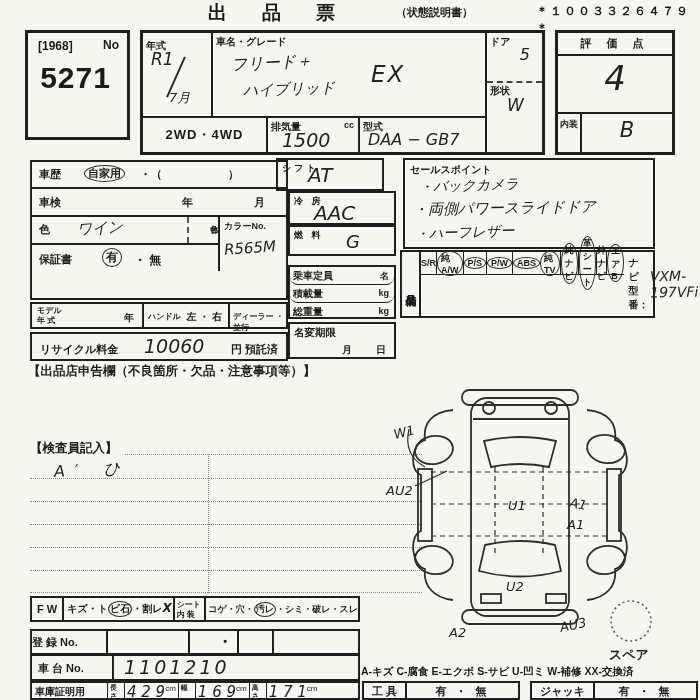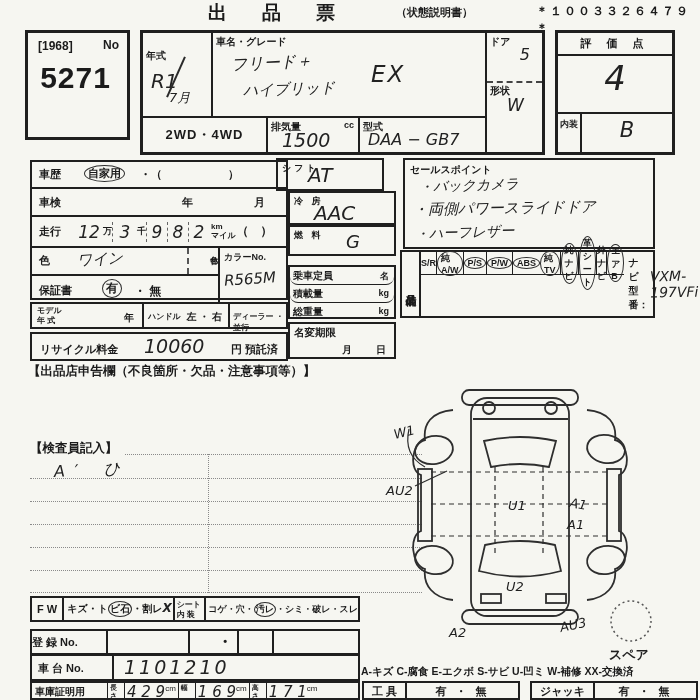--- a/index.html
+++ b/index.html
@@ -28,21 +28,21 @@
   #lot-number{left:0;right:4px;top:28px;text-align:center;font-size:30px;font-weight:bold;letter-spacing:1px;}
 
   
   #veh-box{left:140px;top:30px;width:405px;height:125px;display:flex;}
   #veh-left{flex:1;display:flex;flex-direction:column;}
   .v-r1{display:flex;height:83px;border-bottom:2px solid #1f1f1f;}
   .v-r2{display:flex;flex:1;}
   #c-year{width:68px;border-right:2px solid #1f1f1f;position:relative;}
   #c-name{flex:1;position:relative;}
   #c-door{width:55px;border-left:2px solid #1f1f1f;position:relative;}
-  #year-val{left:8px;top:16px;font-size:20px;margin-top:20px;}
+  #year-val{left:8px;top:16px;font-size:17px;}
   #year-slash{left:32px;top:22px;width:2px;height:44px;background:#2a2a2a;transform:rotate(24deg);}
   #month-val{left:26px;top:56px;font-size:13px;}
   #name-l1{left:18px;top:20px;font-size:16px;transform:rotate(-3deg);}
   #name-l2{left:30px;top:47px;font-size:15px;transform:rotate(-2deg);}
   #grade-val{left:158px;top:28px;font-size:23px;letter-spacing:2px;}
   #door-val{right:12px;top:12px;font-size:16px;}
   #door-dash{left:0;right:0;top:48px;border-top:2px dashed #444;}
   #shape-lbl{left:3px;top:51px;}
   #shape-val{left:20px;top:62px;font-size:17px;}
   #c-drive{width:123px;border-right:2px solid #1f1f1f;display:flex;align-items:center;justify-content:center;font-weight:bold;font-size:13px;letter-spacing:1px;}
@@ -202,21 +202,21 @@
   <div class="box b3" id="lot-box">
     <span class="abs" id="lot-tag">[1968]</span>
     <span class="abs" id="lot-no-label">No</span>
     <div class="abs" id="lot-number">5271</div>
   </div>
 
   <div class="box b3" id="veh-box">
     <div id="veh-left">
       <div class="v-r1">
         <div id="c-year">
-          <span class="lbl abs" style="left:3px;top:16px;text-align:center;">年式</span>
+          <span class="lbl abs" style="left:3px;top:6px;text-align:center;">年式</span>
           <span class="hw abs" id="year-val">R1</span>
           <span class="abs" id="year-slash"></span>
           <span class="hw abs" id="month-val">7月</span>
         </div>
         <div id="c-name">
           <span class="lbl abs" style="left:3px;top:2px;">車名・グレード</span>
           <span class="hw abs" id="name-l1">フリード＋</span>
           <span class="hw abs" id="name-l2">ハイブリッド</span>
           <span class="hw abs" id="grade-val">EX</span>
         </div>
@@ -255,32 +255,20 @@
   <div class="box" id="left-main">
     <div class="lrow" id="r-hist">
       <span class="rowlbl" id="hist-lbl">車歴</span>
       <span class="circled" id="hist-val">自家用</span>
       <span id="hist-paren">・（　　　　　　）</span>
     </div>
     <div class="lrow" id="r-shaken">
       <span class="rowlbl" id="shaken-lbl">車検</span>
       <span id="shaken-y">年</span>
       <span id="shaken-m">月</span>
-    </div>
-    <div class="lrow" id="r-soko">
-      <span class="rowlbl" id="soko-lbl">走行</span>
-      <span class="hw dig" style="width:28px;">12</span>
-      <span class="unit-s">万</span>
-      <span class="hw dig dsep" style="width:24px;">3</span>
-      <span class="unit-s">千</span>
-      <span class="hw dig dsep" style="width:20px;">9</span>
-      <span class="hw dig dsep" style="width:20px;">8</span>
-      <span class="hw dig dsep" style="width:20px;">2</span>
-      <span id="km-stack"><span>km</span><br><span>マイル</span></span>
-      <span id="soko-paren">（　）</span>
     </div>
     <div id="r-colorwrap">
       <div id="col-left">
         <div id="col-r1">
           <span class="rowlbl" id="color-lbl">色</span>
           <span class="hw" id="color-val">ワイン</span>
           <span class="vtext" id="colorchg">色替</span>
         </div>
         <div id="col-r2">
           <span class="rowlbl" id="war-lbl">保証書</span>

